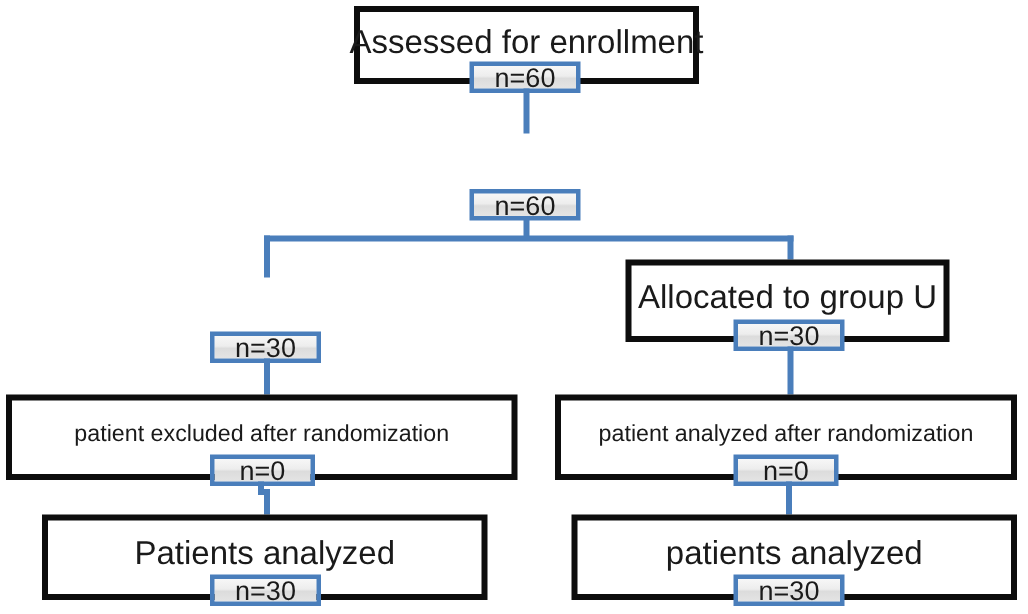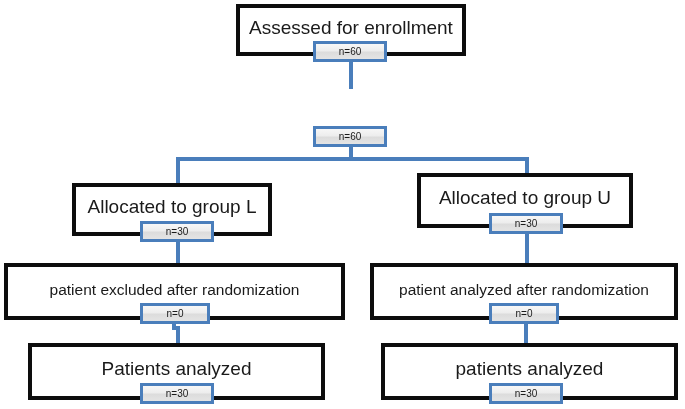--- a/index.html
+++ b/index.html
@@ -30,41 +30,41 @@
     position: absolute;
     box-sizing: border-box;
     background: #ffffff;
     border: 4px solid #0d0d0d;
     display: flex;
     align-items: center;
     justify-content: center;
   }
   .node-label {
     color: #1a1a1a;
-    font-size: 19px;
+    font-size: 22px;
     line-height: 1.1;
     text-align: center;
     white-space: nowrap;
     padding-bottom: 4px;
   }
   .node.small-label .node-label { font-size: 15.5px; }
 
   
   .badge {
     position: absolute;
     box-sizing: border-box;
     border: 3px solid #4a7ebb;
     background: linear-gradient(to bottom, #f7f7f7 0%, #ededed 45%, #dcdcdc 55%, #e4e4e4 100%);
     display: flex;
     align-items: center;
     justify-content: center;
     height: 21px;
   }
   .badge-label {
-    font-size: 10px;
+    font-size: 18px;
     color: #1a1a1a;
     line-height: 1;
     white-space: nowrap;
   }
 </style>
 </head>
 <body>
 
 <div id="flowchart">
 
@@ -89,23 +89,20 @@
     <span class="node-label">Assessed for enrollment</span>
   </div>
   <div class="badge" style="left:313px; top:41px; width:74px;">
     <span class="badge-label">n=60</span>
   </div>
 
   <div class="badge" style="left:313px; top:126px; width:74px;">
     <span class="badge-label">n=60</span>
   </div>
 
-  <div class="node" style="left:72px; top:183px; width:200px; height:53px;">
-    <span class="node-label">Allocated to group L</span>
-  </div>
   <div class="badge" style="left:140px; top:221px; width:74px;">
     <span class="badge-label">n=30</span>
   </div>
 
   <div class="node" style="left:417px; top:173px; width:216px; height:55px;">
     <span class="node-label">Allocated to group U</span>
   </div>
   <div class="badge" style="left:489px; top:213px; width:74px;">
     <span class="badge-label">n=30</span>
   </div>

